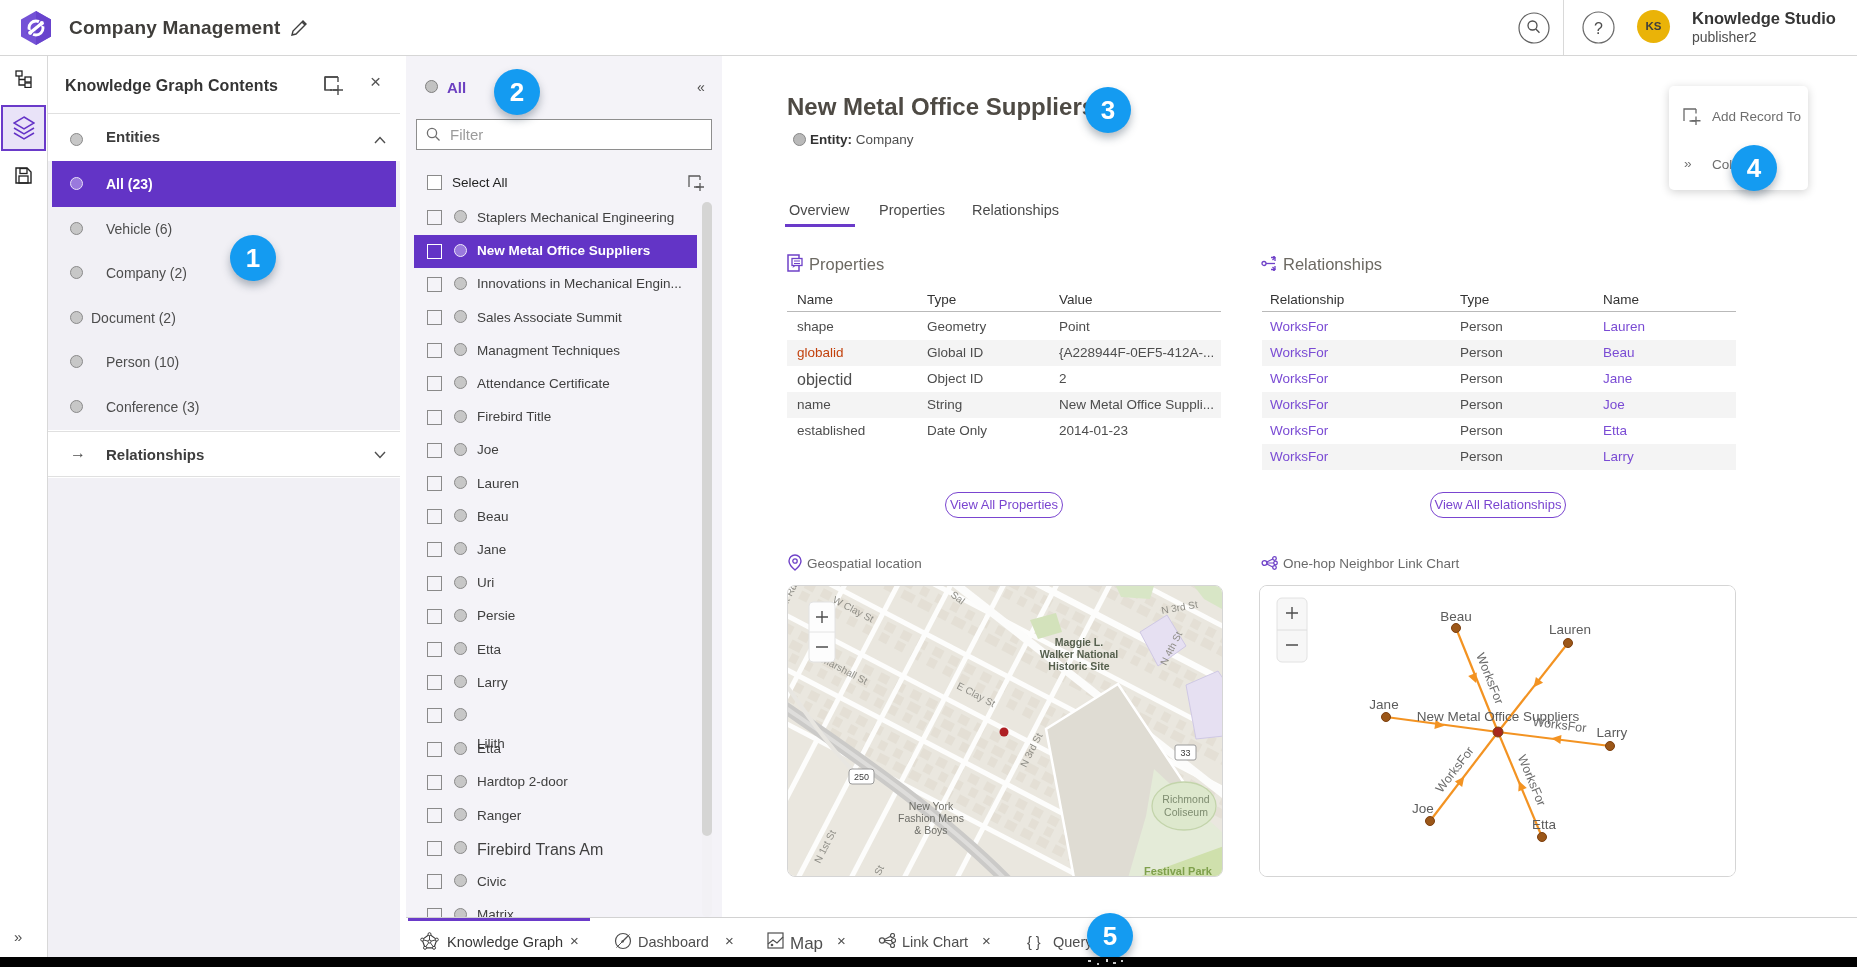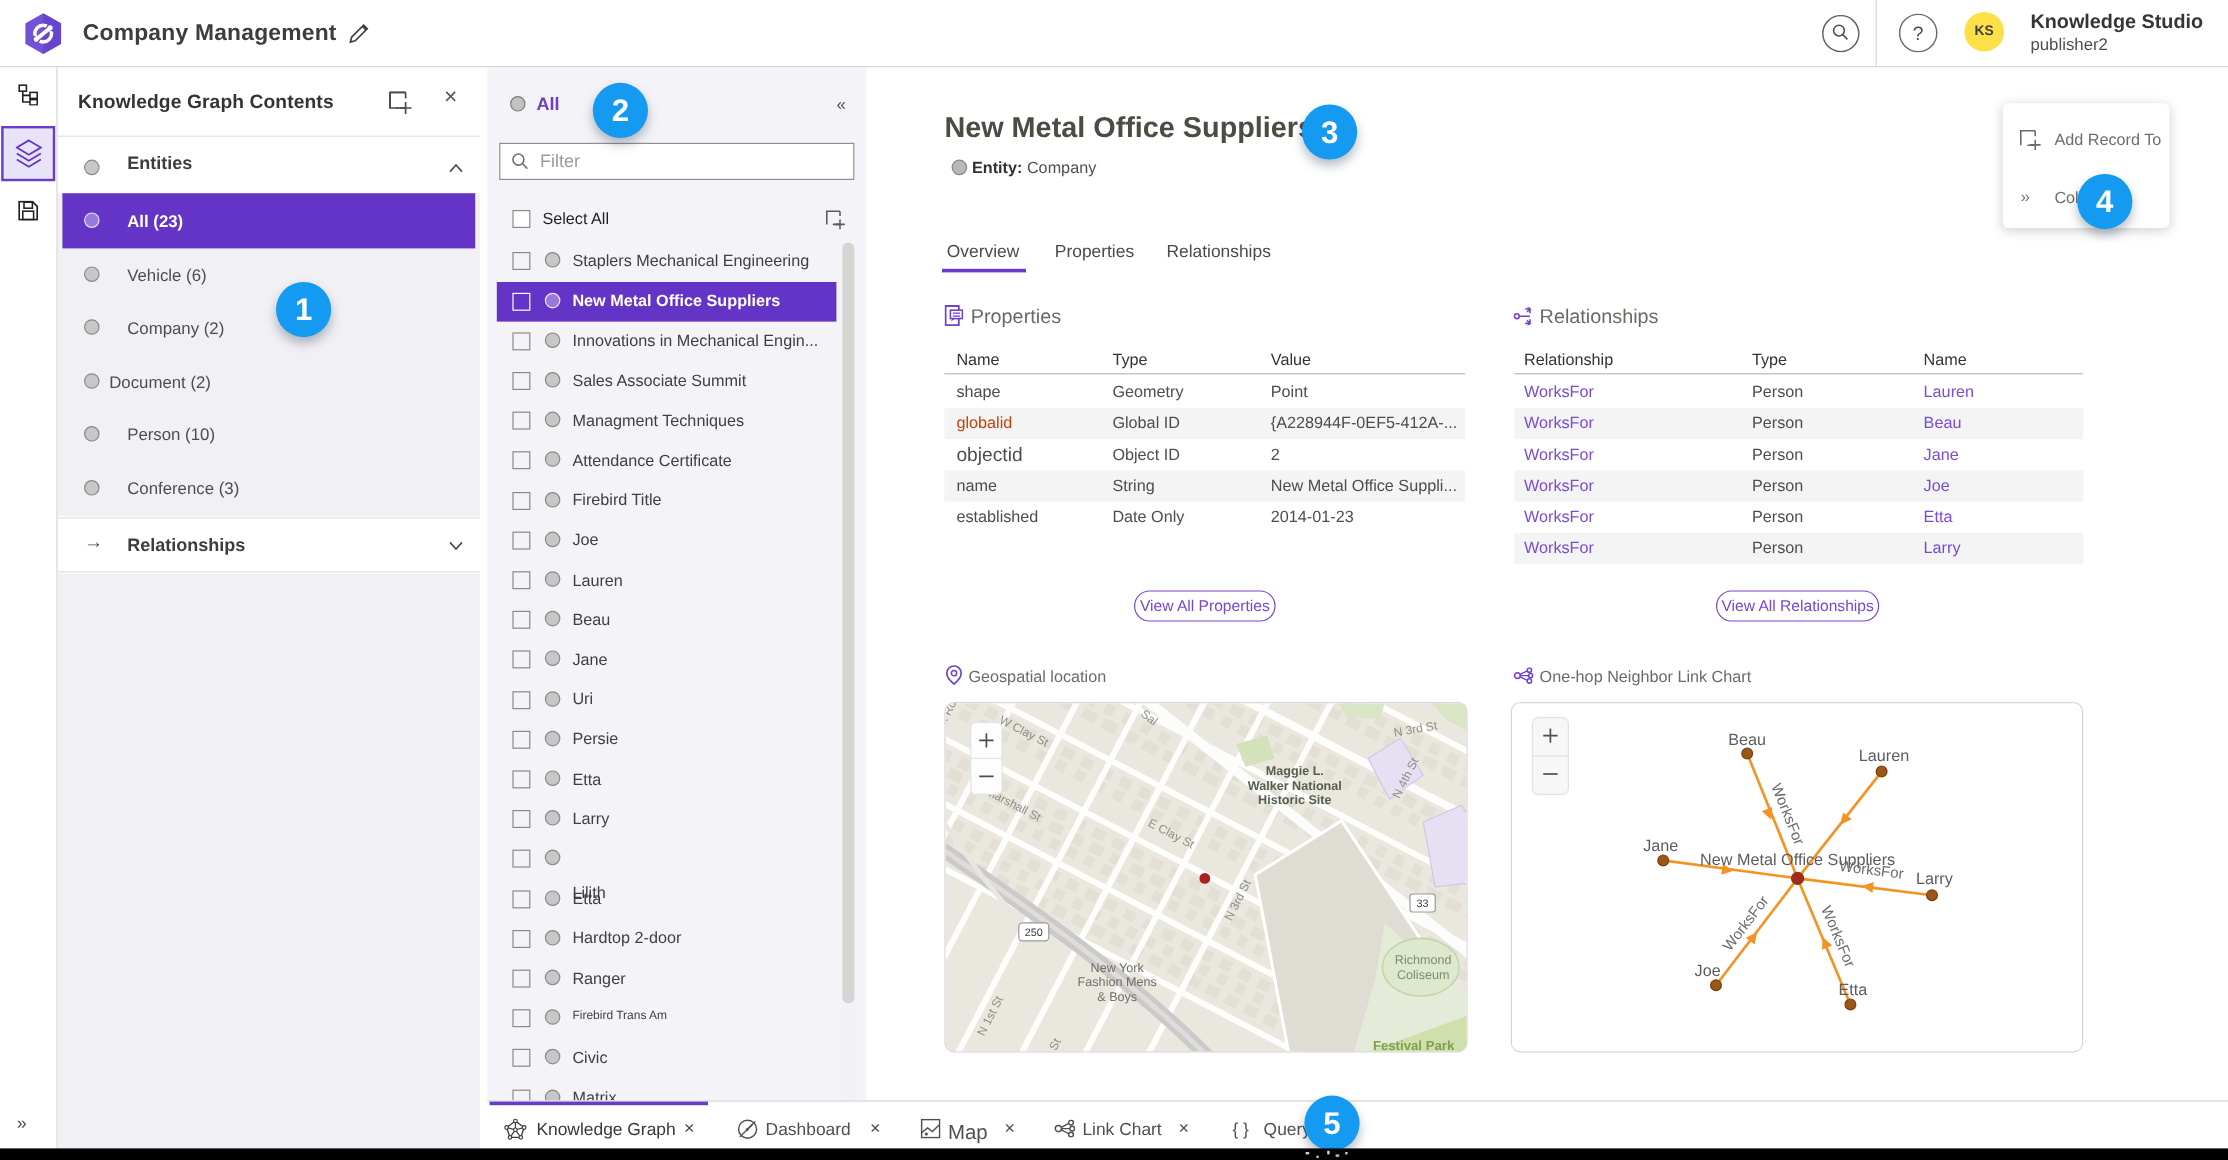--- a/index.html
+++ b/index.html
@@ -47,21 +47,21 @@
     <circle cx="16" cy="16" r="15" fill="none" stroke="#5f5f5f" stroke-width="1.2"></circle>
     <circle cx="14.5" cy="13.5" r="4.5" fill="none" stroke="#4d4d4d" stroke-width="1.3"></circle>
     <path d="M17.8 17 L21.5 20.8" stroke="#4d4d4d" stroke-width="1.3"></path>
   </svg>
   <div class="abs" style="left:1563px;top:0;width:1px;height:55px;background:#d9d9d9"></div>
 
   <svg class="abs" style="left:1582px;top:11px" width="33" height="33" viewBox="0 0 33 33">
     <circle cx="16.5" cy="16.5" r="15.5" fill="none" stroke="#6a6a6a" stroke-width="1.2"></circle>
     <text x="16.5" y="22.5" font-size="16" fill="#4d4d4d" text-anchor="middle" font-family="Liberation Sans">?</text>
   </svg>
-  <div class="abs" style="left:1637px;top:10px;width:33px;height:33px;border-radius:50%;background:#fde047;color:#3d3d3d;font-size:11.5px;font-weight:bold;text-align:center;line-height:33px;">KS</div>
+  <div class="abs" style="left:1637px;top:10px;width:33px;height:33px;border-radius:50%;background:#eab308;color:#3d3d3d;font-size:11.5px;font-weight:bold;text-align:center;line-height:33px;">KS</div>
   <div class="abs" style="left:1692px;top:9px;font-size:16.5px;font-weight:bold;color:#353535;">Knowledge Studio</div>
   <div class="abs" style="left:1692px;top:29px;font-size:14px;color:#4f4f4f;">publisher2</div>
 </div>
 
 <div id="rail">
   <svg class="abs" style="left:15px;top:14px" width="18" height="18" viewBox="0 0 18 18">
     <rect x="1" y="1" width="6" height="5" fill="none" stroke="#222" stroke-width="1.3"></rect>
     <rect x="10" y="7" width="6" height="5" fill="none" stroke="#222" stroke-width="1.3"></rect>
     <rect x="10" y="13" width="6" height="4.5" fill="none" stroke="#222" stroke-width="1.3"></rect>
     <path d="M4 6 L4 15 L10 15 M4 9.5 L10 9.5" fill="none" stroke="#222" stroke-width="1.3"></path>
@@ -191,21 +191,21 @@
   <span class="abs" style="left:48px;top:686px;width:13px;height:13px;border-radius:50%;background:#c7c7c7;border:1.5px solid #8a8a8a;"></span>
   <div class="abs" style="left:71px;top:685px;font-size:13.5px;color:#3f3f3f;">Etta</div>
   <div class="abs" style="left:21px;top:719px;width:15px;height:15px;background:transparent;border:1.5px solid #8a8a8a;"></div>
   <span class="abs" style="left:48px;top:719px;width:13px;height:13px;border-radius:50%;background:#c7c7c7;border:1.5px solid #8a8a8a;"></span>
   <div class="abs" style="left:71px;top:718px;font-size:13.5px;color:#3f3f3f;">Hardtop 2-door</div>
   <div class="abs" style="left:21px;top:752px;width:15px;height:15px;background:transparent;border:1.5px solid #8a8a8a;"></div>
   <span class="abs" style="left:48px;top:752px;width:13px;height:13px;border-radius:50%;background:#c7c7c7;border:1.5px solid #8a8a8a;"></span>
   <div class="abs" style="left:71px;top:752px;font-size:13.5px;color:#3f3f3f;">Ranger</div>
   <div class="abs" style="left:21px;top:785px;width:15px;height:15px;background:transparent;border:1.5px solid #8a8a8a;"></div>
   <span class="abs" style="left:48px;top:785px;width:13px;height:13px;border-radius:50%;background:#c7c7c7;border:1.5px solid #8a8a8a;"></span>
-  <div class="abs" style="left:71px;top:785px;font-size:10px;color:#3f3f3f;">Firebird Trans Am</div>
+  <div class="abs" style="left:71px;top:785px;font-size:16px;color:#3f3f3f;">Firebird Trans Am</div>
   <div class="abs" style="left:21px;top:818px;width:15px;height:15px;background:transparent;border:1.5px solid #8a8a8a;"></div>
   <span class="abs" style="left:48px;top:818px;width:13px;height:13px;border-radius:50%;background:#c7c7c7;border:1.5px solid #8a8a8a;"></span>
   <div class="abs" style="left:71px;top:818px;font-size:13.5px;color:#3f3f3f;">Civic</div>
   <div class="abs" style="left:21px;top:852px;width:15px;height:15px;background:transparent;border:1.5px solid #8a8a8a;"></div>
   <span class="abs" style="left:48px;top:852px;width:13px;height:13px;border-radius:50%;background:#c7c7c7;border:1.5px solid #8a8a8a;"></span>
   <div class="abs" style="left:71px;top:851px;font-size:13.5px;color:#3f3f3f;">Matrix</div>
 
   <div class="abs" style="left:296px;top:146px;width:10px;height:715px;background:#f2f1f5;border-radius:5px;"></div>
   <div class="abs" style="left:296px;top:146px;width:10px;height:634px;background:#d5d5d4;border-radius:5px;"></div>
 </div>

